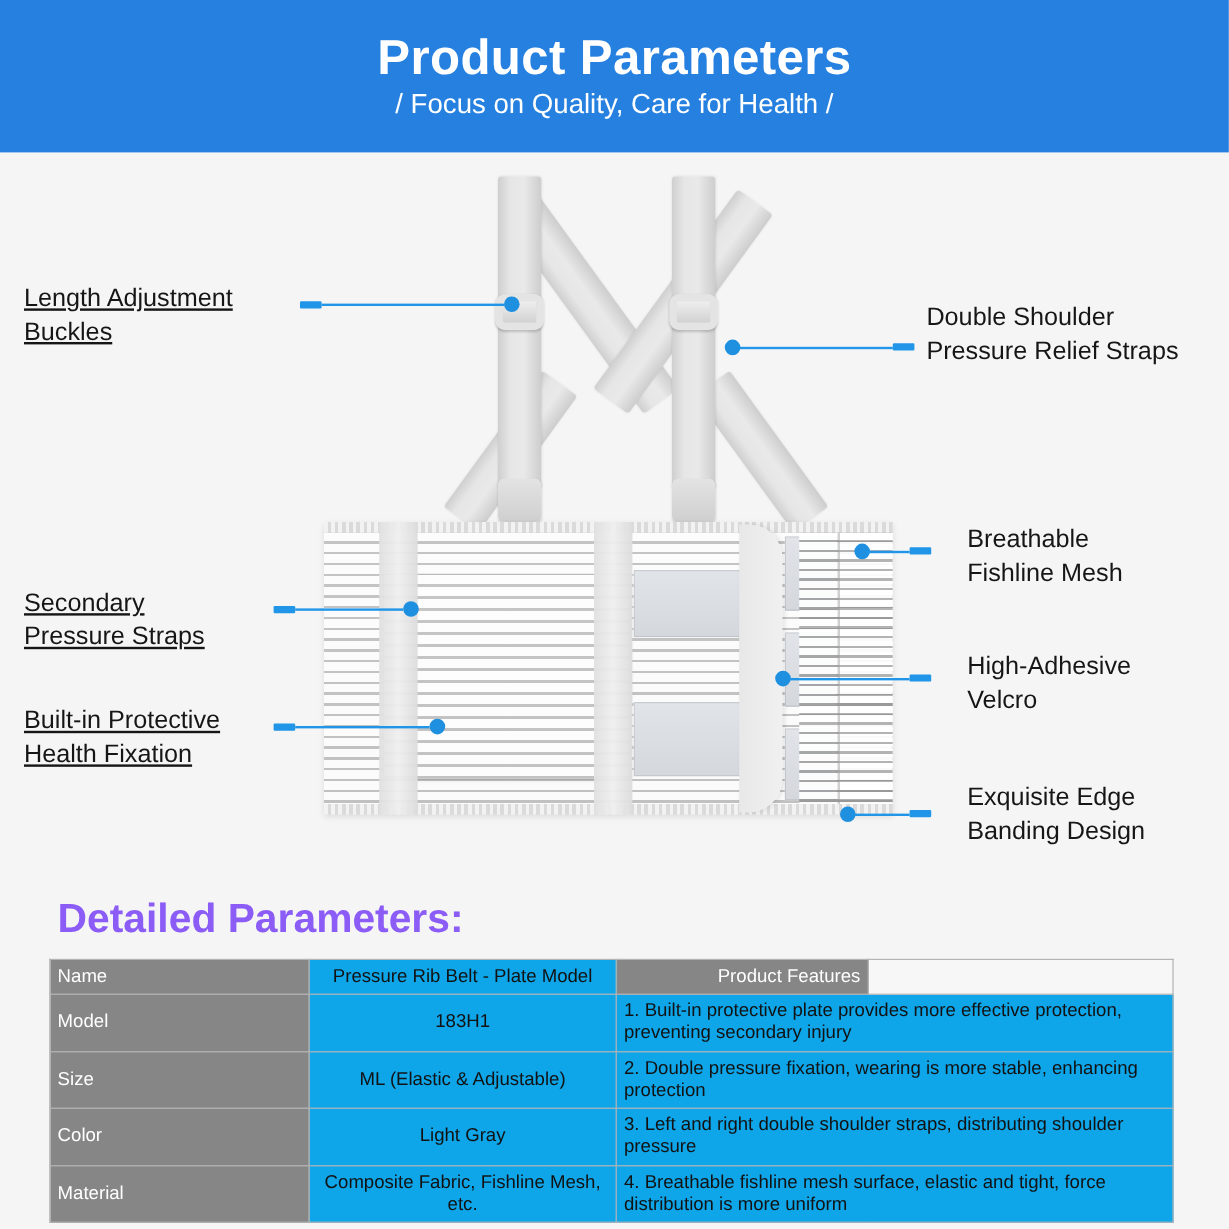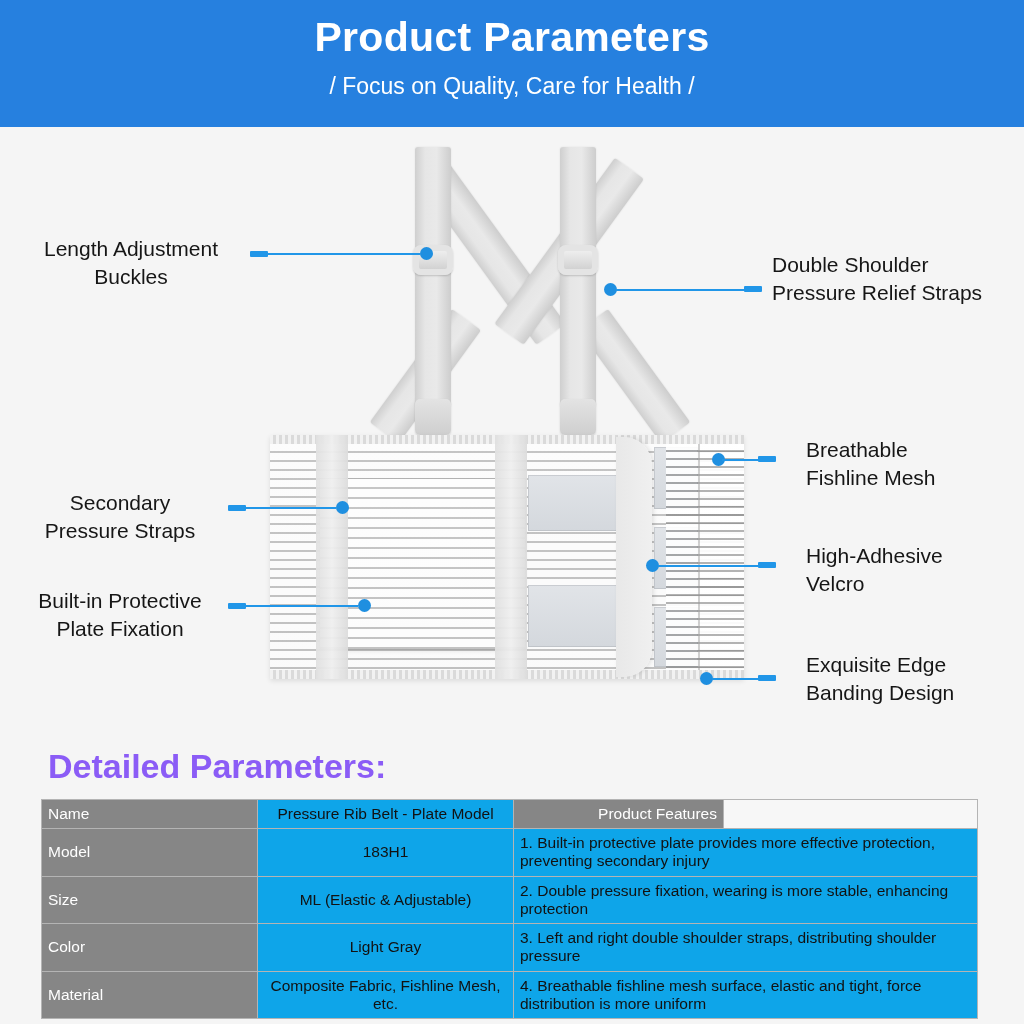--- a/index.html
+++ b/index.html
@@ -14,21 +14,21 @@
   .header{
     position:absolute;left:0;top:0;width:1024px;height:127px;
     background:#2680df;
     display:flex;flex-direction:column;align-items:center;justify-content:center;
   }
   .header-title{
     color:#ffffff;font-size:41px;font-weight:bold;letter-spacing:.3px;
     line-height:1.05;margin:0 0 4px 0;
   }
   .header-sub{
-    color:#ffffff;font-size:23px;font-weight:normal;line-height:1.1;margin:11px;
+    color:#ffffff;font-size:23px;font-weight:normal;line-height:1.1;margin:0;
   }
 
   
   .stage{position:absolute;left:0;top:127px;width:1024px;height:610px;}
 
   
   .strap{position:absolute;background:#dcdcdc;border-radius:3px;}
   .strap-grad{
     background:linear-gradient(90deg,#cfcfcf 0%,#e6e6e6 28%,#e9e9e9 60%,#cdcdcd 100%);
     box-shadow:0 0 2px rgba(0,0,0,.10);
@@ -94,21 +94,21 @@
   .mesh-band{
     position:absolute;right:0;top:9px;width:78px;height:226px;
     background:repeating-linear-gradient(180deg,
       rgba(255,255,255,.92) 0 6px,
       rgba(120,120,120,.55) 6px 8px);
   }
   .seam{position:absolute;background:rgba(150,150,150,.45);}
 
   
   .callout{position:absolute;font-size:21px;color:#161616;line-height:1.32;}
-  .callout.left{text-align:center;}
+  .callout.left{text-align:left;text-decoration:underline;}
   .callout.right{text-align:left;}
   .lead{position:absolute;height:2px;background:#2196e8;}
   .lead-cap{position:absolute;width:18px;height:6px;background:#2196e8;border-radius:1px;}
   .lead-dot{position:absolute;width:13px;height:13px;border-radius:50%;background:#1f8fe0;}
 
   
   .dp-title{
     position:absolute;left:48px;top:747px;
     font-size:34px;font-weight:bold;color:#8b5cf6;
   }
@@ -193,21 +193,21 @@
   <div class="callout left" style="left:20px;top:362px;width:200px;">
     <div>Secondary</div>
     <div>Pressure Straps</div>
   </div>
   <div class="lead-cap" style="left:228px;top:378px;"></div>
   <div class="lead" style="left:246px;top:380px;width:90px;"></div>
   <div class="lead-dot" style="left:336px;top:374px;"></div>
 
   <div class="callout left" style="left:20px;top:460px;width:200px;">
     <div>Built-in Protective</div>
-    <div>Plate Fixation</div>
+    <div>Health Fixation</div>
   </div>
   <div class="lead-cap" style="left:228px;top:476px;"></div>
   <div class="lead" style="left:246px;top:478px;width:112px;"></div>
   <div class="lead-dot" style="left:358px;top:472px;"></div>
 
   <div class="lead-dot" style="left:604px;top:156px;"></div>
   <div class="lead" style="left:616px;top:162px;width:128px;"></div>
   <div class="lead-cap" style="left:744px;top:159px;"></div>
   <div class="callout right" style="left:772px;top:124px;width:250px;">
     <div>Double Shoulder</div>

